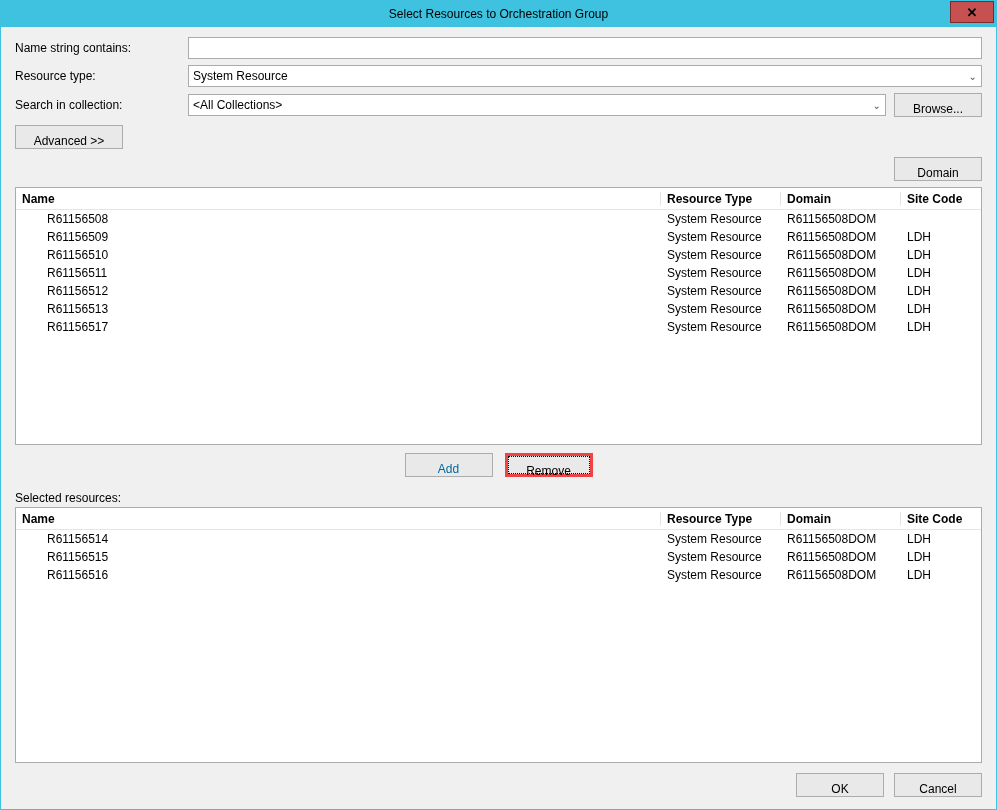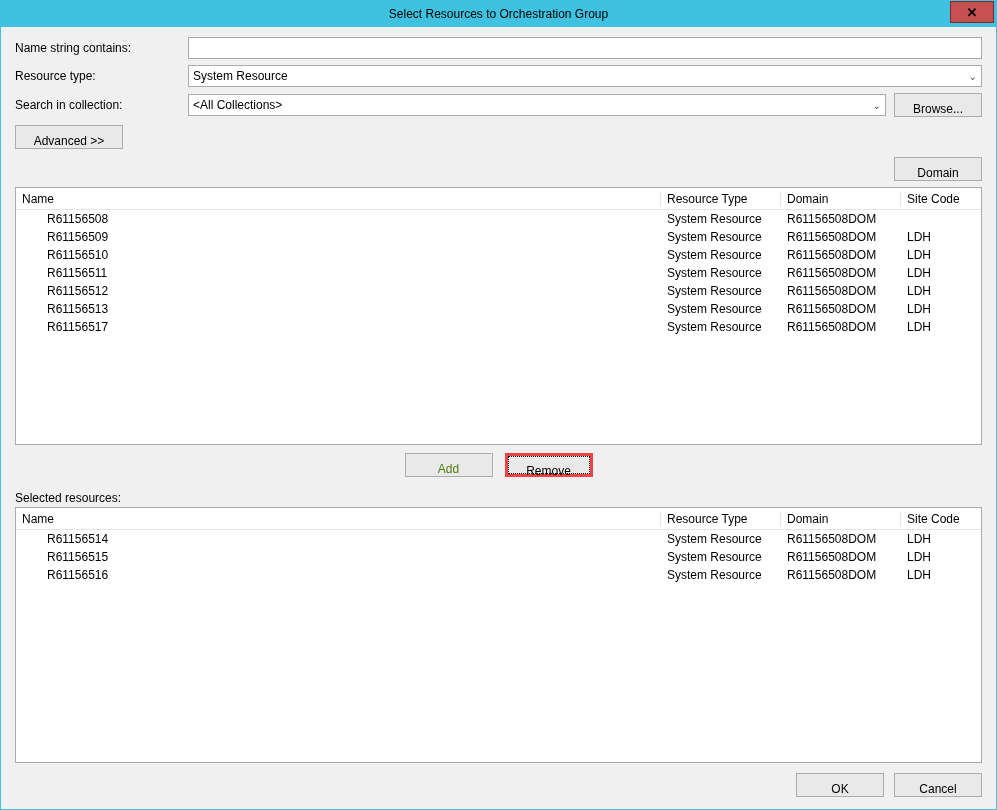--- a/index.html
+++ b/index.html
@@ -78,21 +78,21 @@
   .btn {
     height: 24px;
     min-width: 88px;
     background: #e9e9e9;
     border: 1px solid #acacac;
     font: inherit;
     padding: 8px 10px;
     cursor: default;
   }
   .btn:disabled {
-    color: #4d7c0f;
+    color: #0369a1;
   }
   .btn-row-right {
     display: flex; justify-content: flex-end;
     margin: 8px 0 6px 0;
   }
   .section-label {
     margin: 6px 0 2px 0;
   }
   .grid {
     border: 1px solid #ababab;
@@ -101,21 +101,21 @@
     overflow: hidden;
   }
   .grid.results { height: 258px; }
   .grid.selected { flex: 1; min-height: 240px; }
   .grid-header {
     display: flex;
     background: #fff;
     border-bottom: 1px solid #e5e5e5;
     height: 22px;
     align-items: center;
-    font-weight: normal;
+    font-weight: bold;
   }
   .col {
     padding: 0 6px;
     border-right: 1px solid #e5e5e5;
     overflow: hidden; white-space: nowrap; text-overflow: ellipsis;
   }
   .col.name { flex: 1; }
   .col.rtype { width: 120px; }
   .col.domain { width: 120px; }
   .col.site  { width: 80px; border-right: none; text-align: left; }

